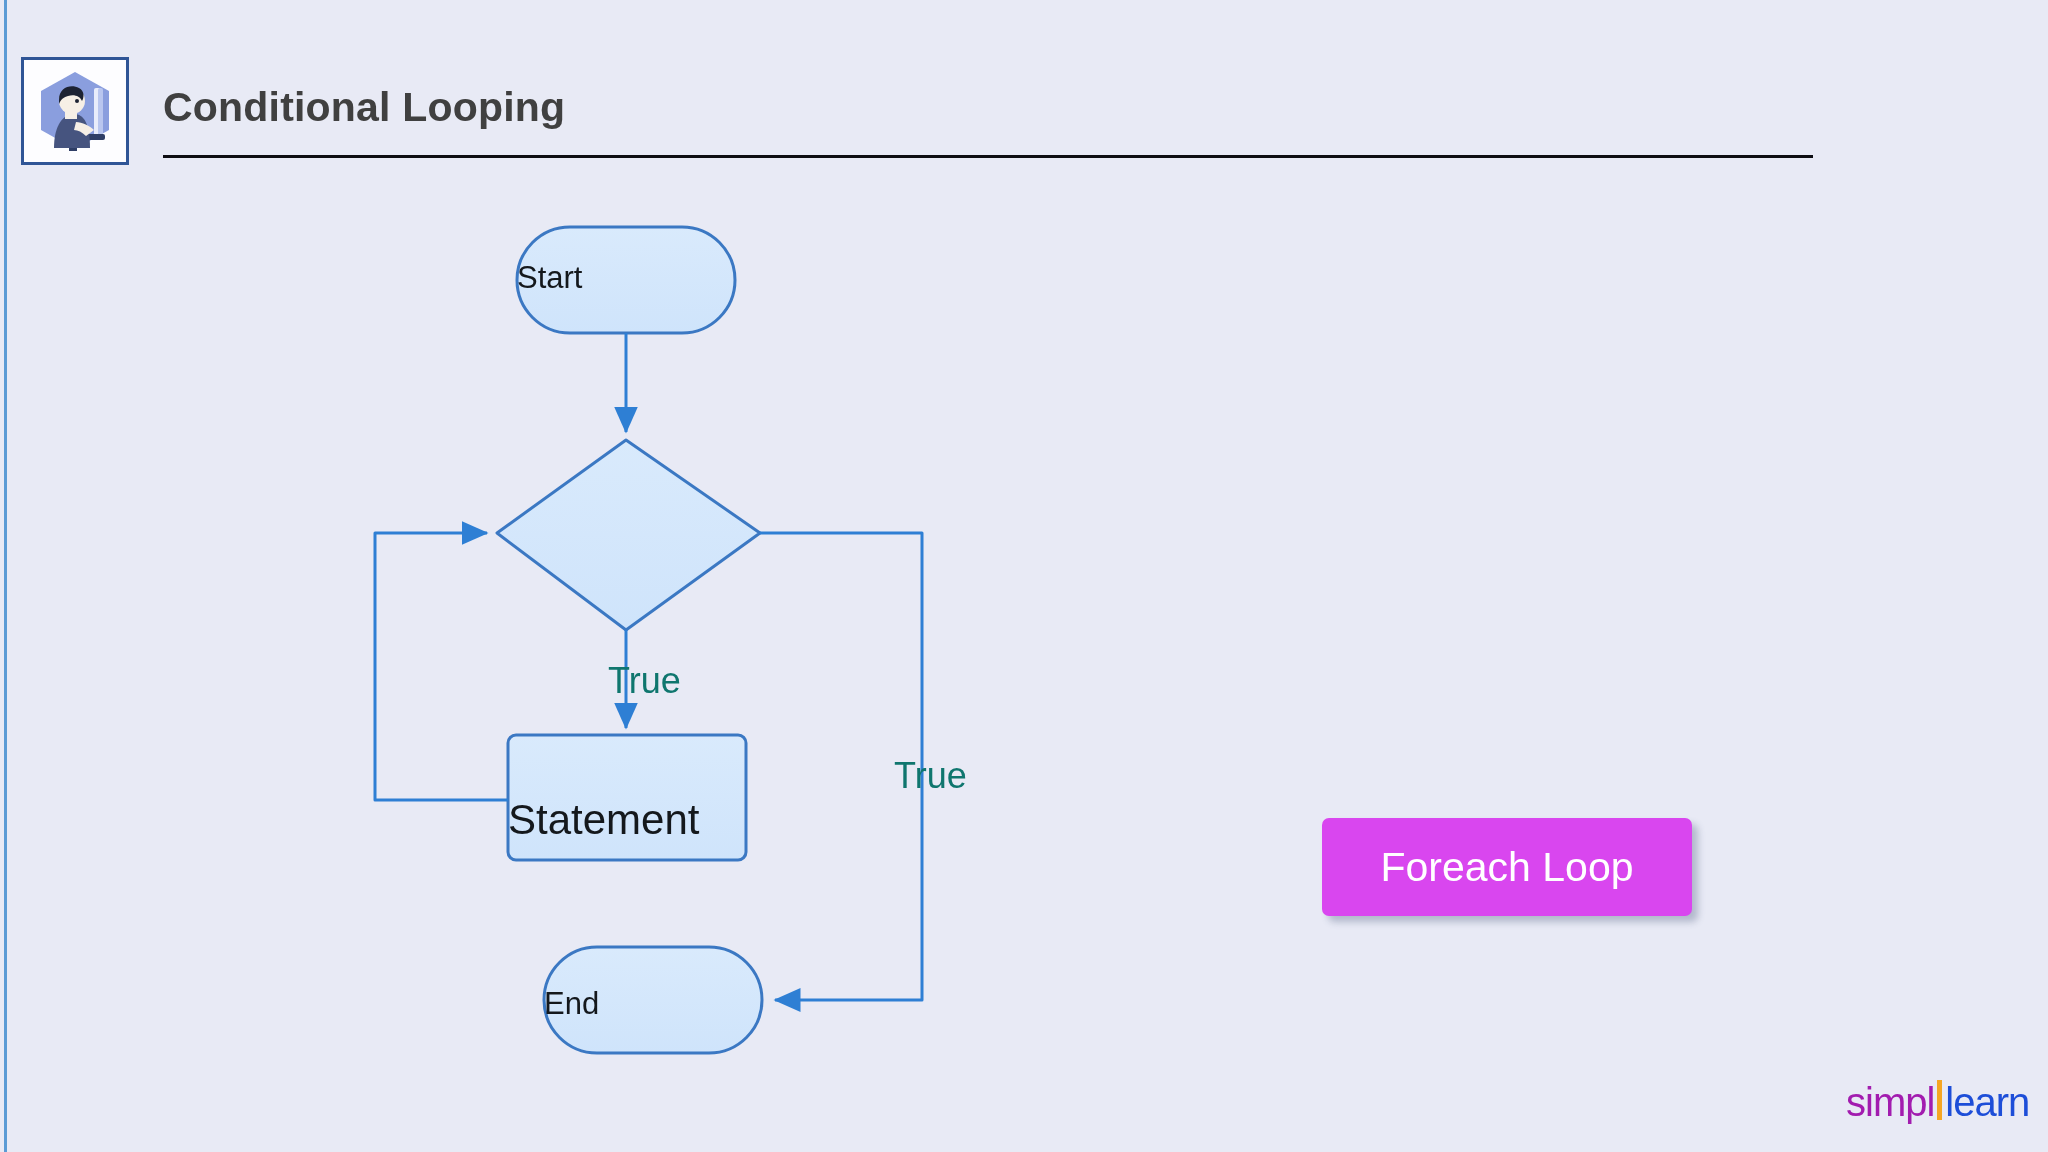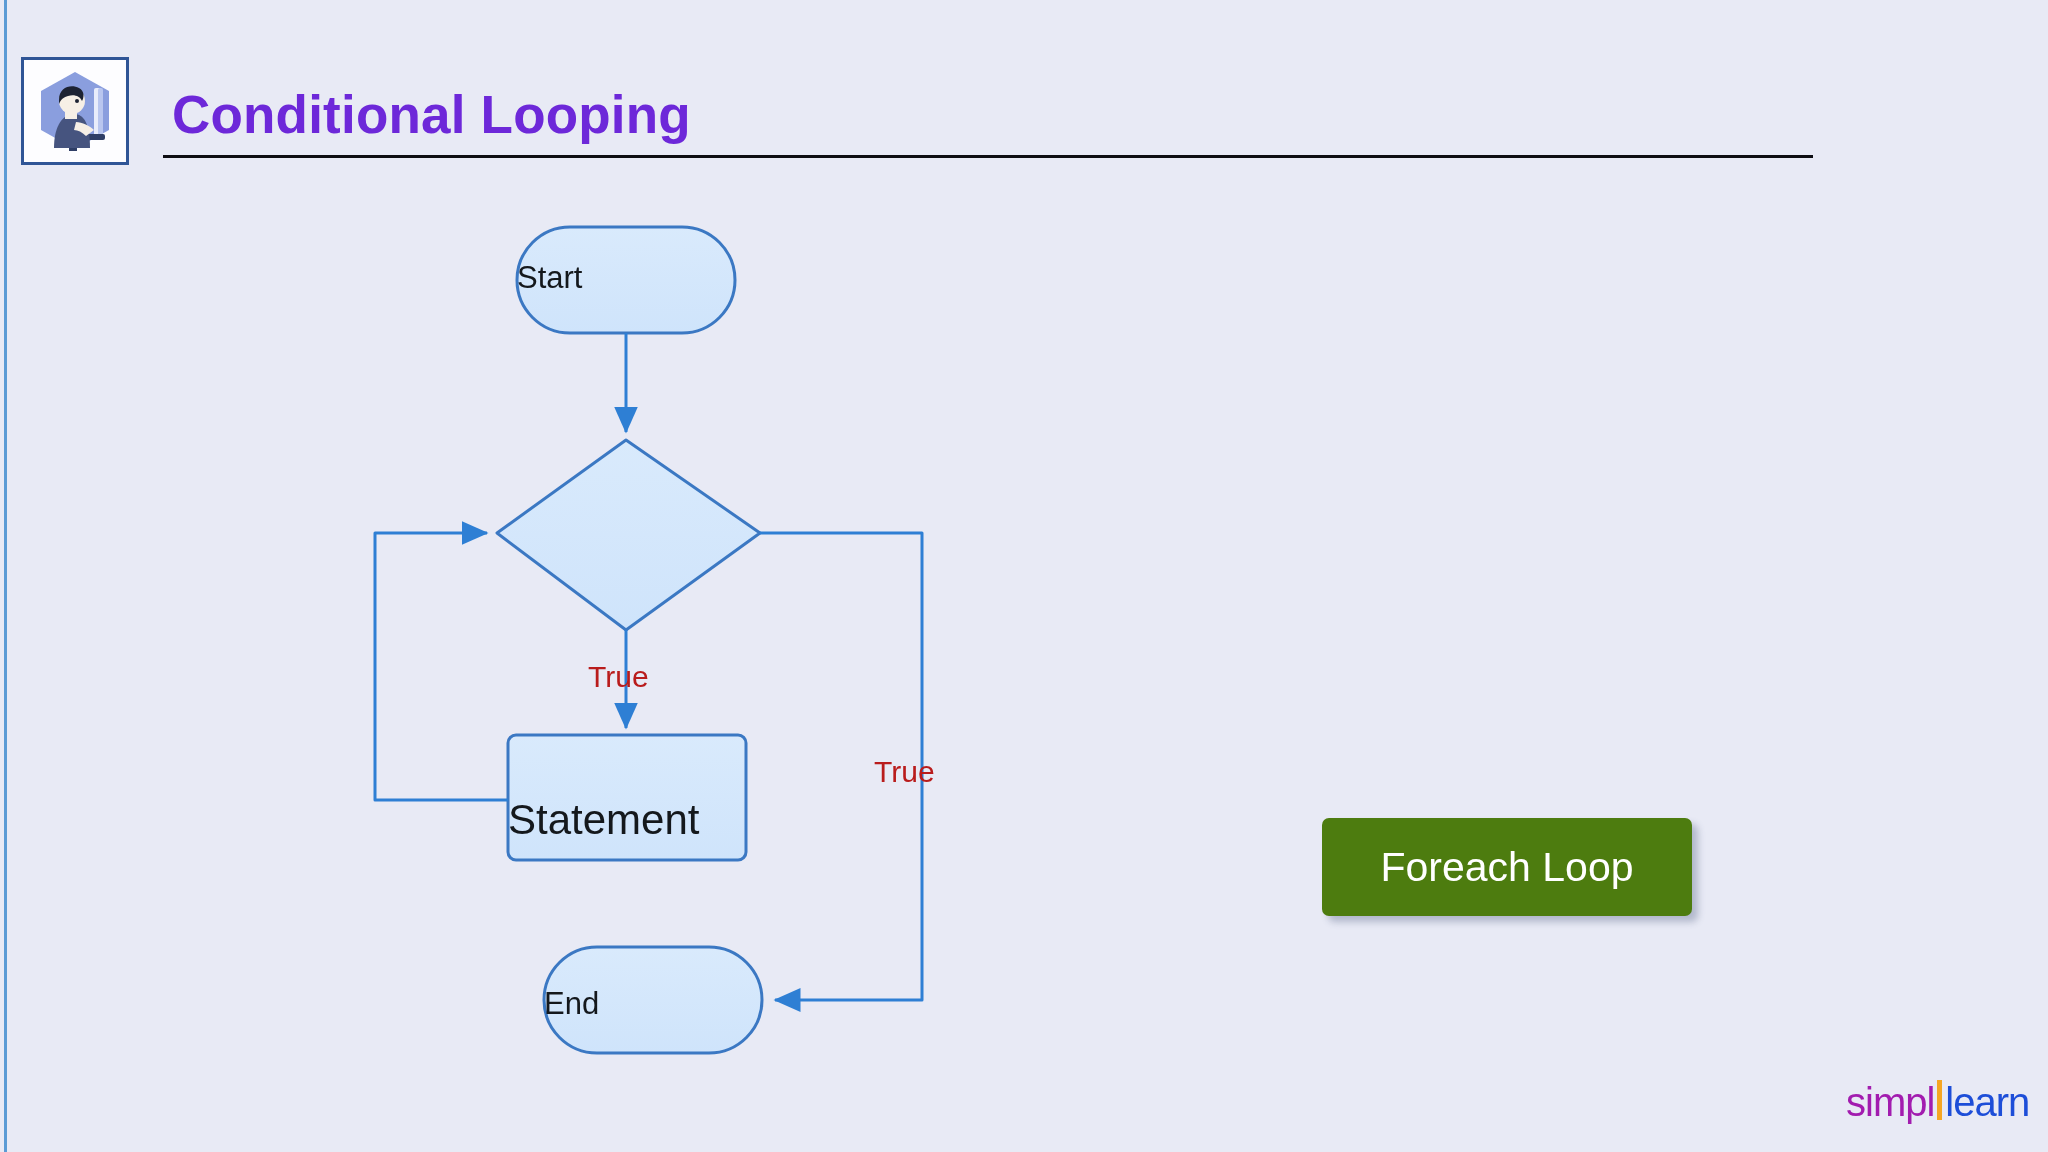--- a/index.html
+++ b/index.html
@@ -32,25 +32,25 @@
     top: 57px;
     width: 108px;
     height: 108px;
     background: #fdfdff;
     border: 3px solid #2f5596;
     box-sizing: border-box;
   }
   #header-icon-frame svg { display: block; }
   #page-title {
     position: absolute;
-    left: 172px;
+    left: 163px;
     top: 84px;
-    font-size: 53px;
+    font-size: 41px;
     font-weight: bold;
-    color: #6d28d9;
+    color: #404040;
     letter-spacing: 0.2px;
     white-space: nowrap;
   }
   #title-underline {
     position: absolute;
     left: 163px;
     top: 155px;
     width: 1650px;
     height: 3px;
     background: #0d0d12;
@@ -82,35 +82,36 @@
   #statement-label {
     left: 508px; top: 796px; width: 230px;
     font-size: 42px;
   }
   #end-label {
     left: 544px; top: 986px; width: 256px;
     font-size: 31px;
   }
   .edge-label {
     position: absolute;
-    color: #b91c1c;
-    font-size: 30px;
+    color: #0f766e;
+    font-size: 36px;
     font-family: "Liberation Sans", sans-serif;
     white-space: nowrap;
+    margin-left: 20px;
   }
   #true-label { left: 588px; top: 660px; }
   #false-label { left: 874px; top: 755px; }
   
   #foreach-loop-button {
     position: absolute;
     left: 1322px;
     top: 818px;
     width: 370px;
     height: 98px;
-    background: #4d7c0f;
+    background: #d946ef;
     border-radius: 7px;
     box-shadow: 6px 6px 7px rgba(70,85,120,0.33);
     display: flex;
     align-items: center;
     justify-content: center;
     color: #ffffff;
     font-size: 41px;
     font-family: "Liberation Sans", sans-serif;
     box-sizing: border-box;
     cursor: pointer;

